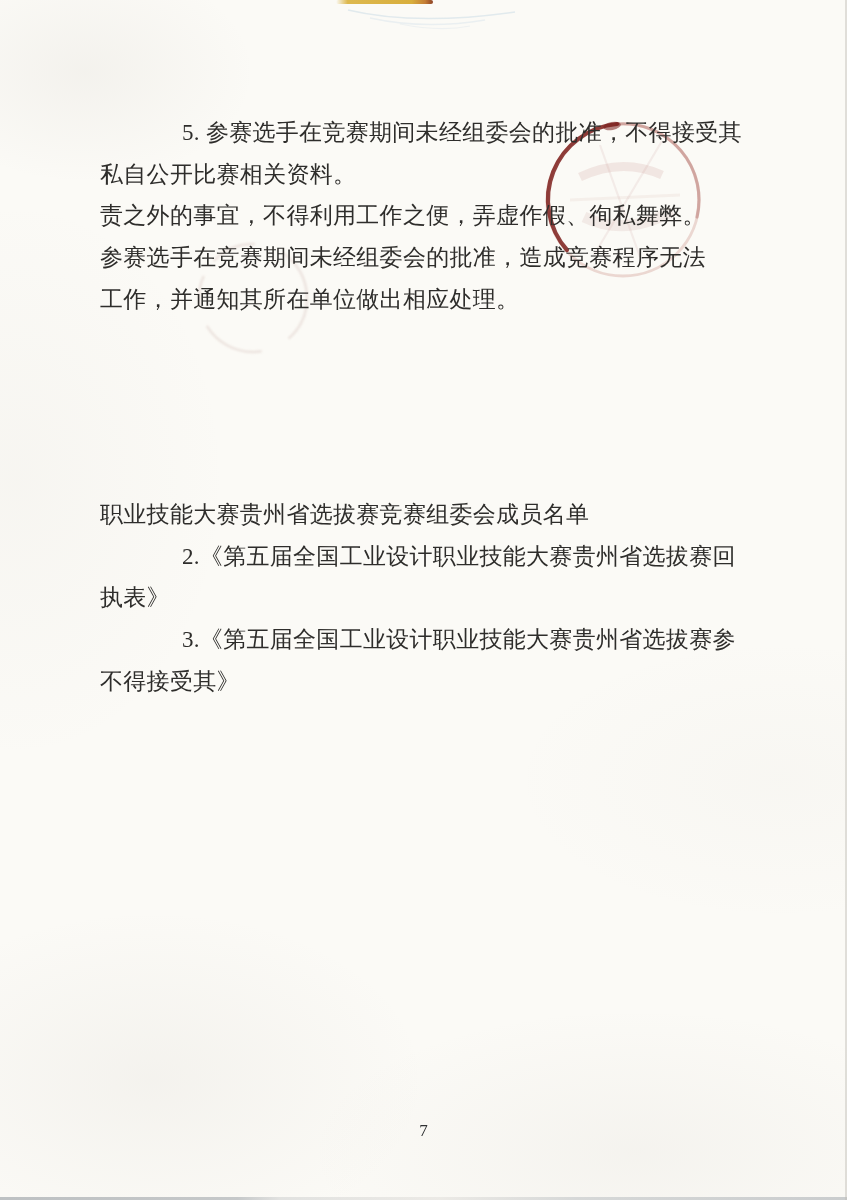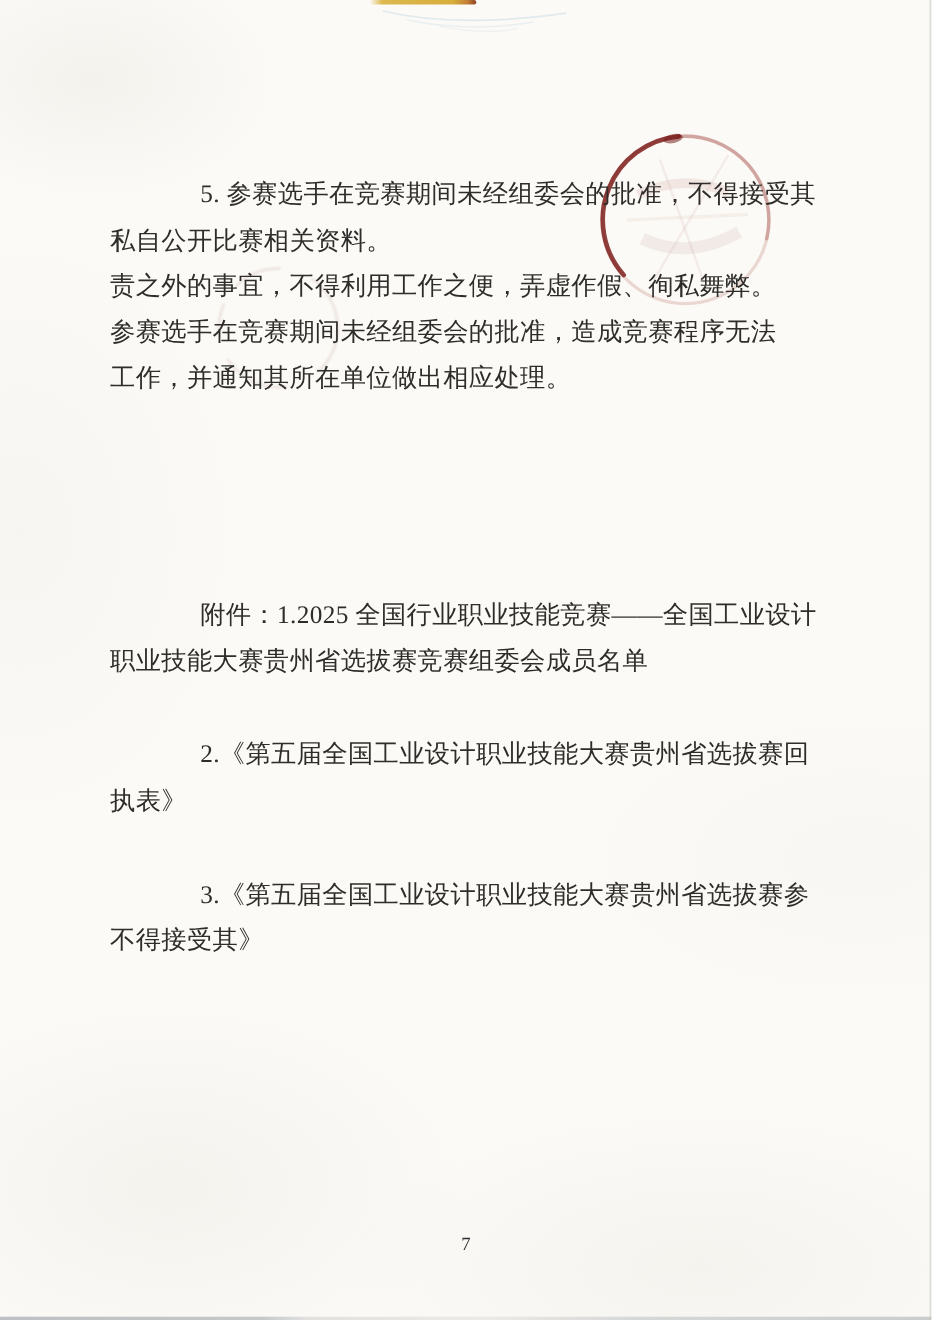--- a/index.html
+++ b/index.html
@@ -27,21 +27,21 @@
     left:100px;
     width:640px;
     font-size:23px;
     line-height:41.7px;
     letter-spacing:0.3px;
     color:#2e2d2b;
   }
   .body-block { top:112px; }
   .attach-block { top:494px; }
   .line { white-space:nowrap; height:41.7px; }
-  .indent { padding-left:82px;margin-top:44px; }
+  .indent { padding-left:82px; }
 
   .stamp-svg { position:absolute; left:540px; top:115px; filter:blur(0.45px); }
   .residue-svg { position:absolute; left:192px; top:238px; filter:blur(0.8px); }
 
   .yellow-streak {
     position:absolute; left:336px; top:0; width:97px; height:4px;
     border-radius:2px;
     background:linear-gradient(90deg, rgba(223,185,74,0) 0%, #ddb84e 12%, #d8ae3c 78%, #c47d35 92%, #8d4226 100%);
   }
   .blue-wisps { position:absolute; left:330px; top:2px; }
@@ -98,21 +98,20 @@
 
   <div class="line indent">5. 参赛选手在竞赛期间未经组委会的批准，不得接受其</div>
       <div class="line">私自公开比赛相关资料。</div>
       <div class="line">责之外的事宜，不得利用工作之便，弄虚作假、徇私舞弊。</div>
       <div class="line">参赛选手在竞赛期间未经组委会的批准，造成竞赛程序无法</div>
       <div class="line">工作，并通知其所在单位做出相应处理。</div>
     </div>
 
   <div class="text-block attach-block">
 
-  <div class="line indent">附件：1.2025 全国行业职业技能竞赛——全国工业设计</div>
       <div class="line">职业技能大赛贵州省选拔赛竞赛组委会成员名单</div>
       <div class="line indent">2.《第五届全国工业设计职业技能大赛贵州省选拔赛回</div>
       <div class="line">执表》</div>
       <div class="line indent">3.《第五届全国工业设计职业技能大赛贵州省选拔赛参</div>
       <div class="line">不得接受其》</div>
     </div>
 
   <div class="page-num">7</div>
 
   <div class="bottom-edge"></div>

